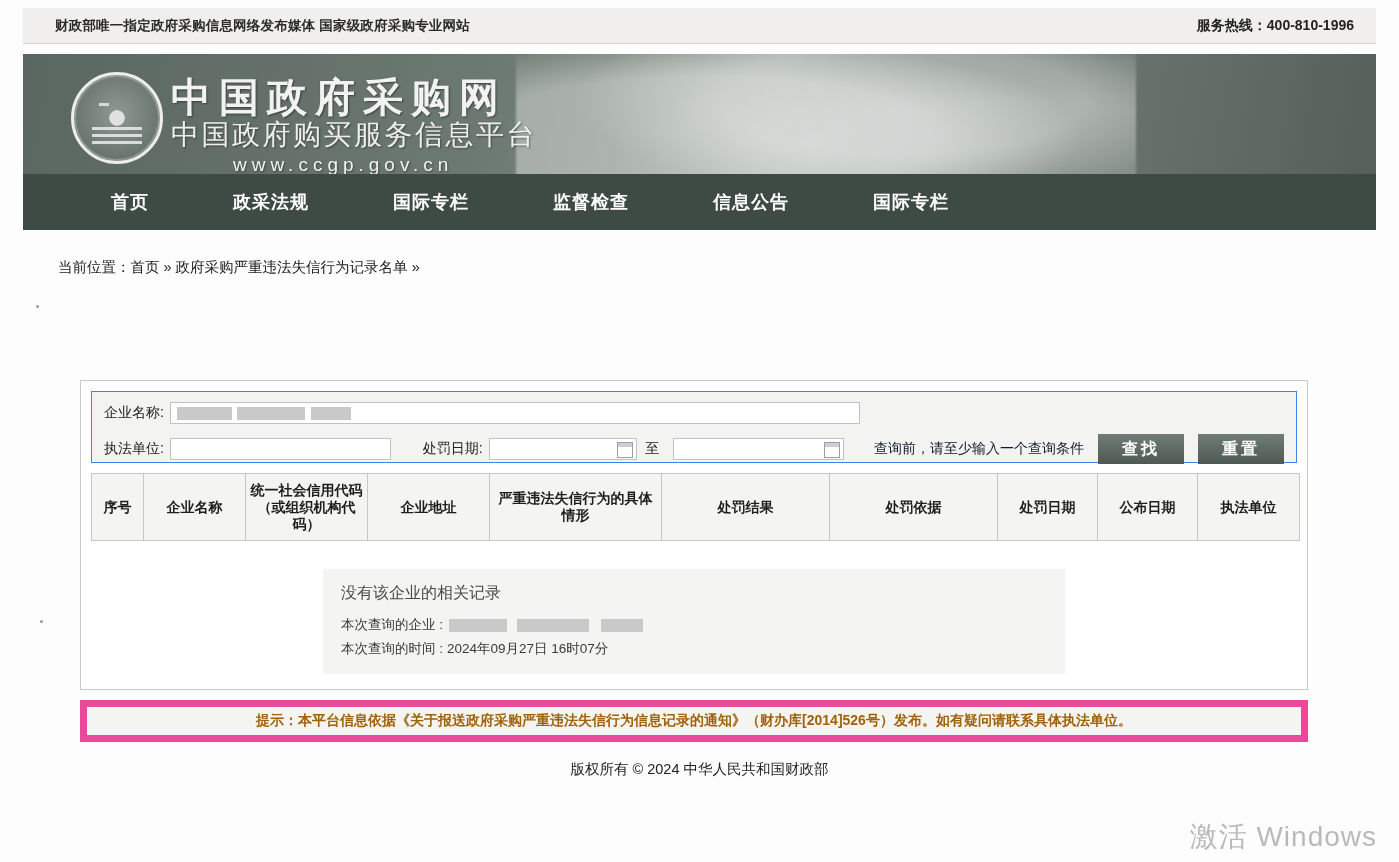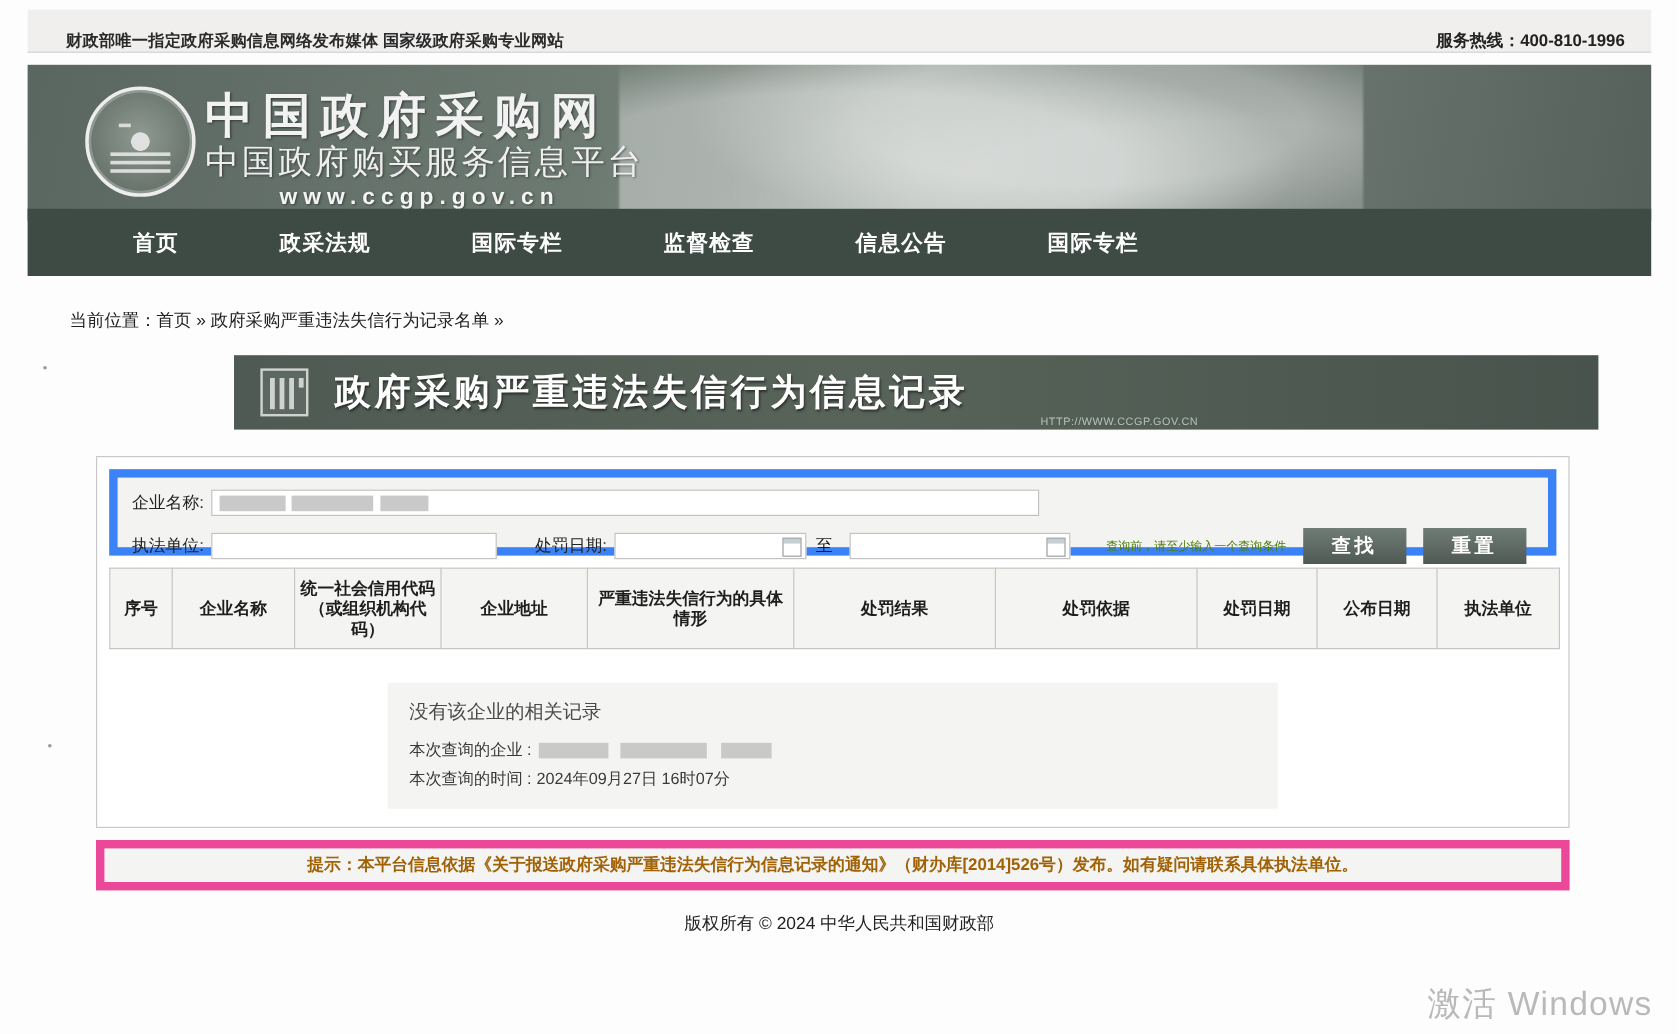--- a/index.html
+++ b/index.html
@@ -24,21 +24,21 @@
   
   .topbar {
     position: absolute;
     left: 23px;
     top: 8px;
     width: 1353px;
     height: 36px;
     background: #f0efee;
     border-bottom: 1px solid #d6d4d2;
     display: flex;
-    align-items: flex-end;
+    align-items: center;
     justify-content: space-between;
     box-sizing: border-box;
     padding: 0 22px 0 32px;
   }
   .topbar-left {
     font-size: 13.5px;
     color: #2a2a2a;
     letter-spacing: .2px;
     font-weight: bold;
   }
@@ -126,21 +126,21 @@
     font-weight: normal;
     color: #eeeeee;
     letter-spacing: 2.5px;
     text-shadow: 1px 1px 2px rgba(0,0,0,.40);
   }
   .brand-url {
     position: absolute;
     left: 210px;
     top: 100px;
     font-size: 19px;
-    font-weight: bold;
+    font-weight: normal;
     letter-spacing: 5px;
     color: #f4f4f4;
     text-shadow: 1px 1px 2px rgba(0,0,0,.4);
   }
   
   .nav {
     position: absolute;
     left: 23px;
     top: 174px;
     width: 1353px;
@@ -215,21 +215,21 @@
     top: 380px;
     width: 1228px;
     height: 310px;
     border: 1px solid #c9c9c9;
     background: #ffffff;
     box-sizing: border-box;
   }
   .search-area {
     margin: 10px;
     background: #f3f3f1;
-    border: 7px solid #3b82f6;
+    border: 1px solid #3b82f6;
     padding: 10px 12px 18px 12px;
     position: relative;
     height: 72px;
     box-sizing: border-box;
   }
   .row1 {
     display: flex;
     align-items: center;
     margin-bottom: 10px;
   }
@@ -278,22 +278,22 @@
     height: 14px;
     border: 1px solid #9aa0a6;
     background:
       linear-gradient(#c8d0d6,#c8d0d6) 0 0/100% 4px no-repeat,
       #ffffff;
     font-size: 5px;
   }
   .to-word { margin: 0 8px; font-size: 14px; }
   .hint {
     margin-left: 30px;
-    font-size: 10px;
-    color: #4d7c0f;
+    font-size: 14px;
+    color: #0f172a;
     white-space: nowrap;
   }
   .btn {
     height: 30px;
     min-width: 86px;
     margin-left: 14px;
     background: linear-gradient(#707c76,#4d5952);
     color: #fff;
     font-size: 16px;
     font-weight: bold;
@@ -411,25 +411,20 @@
     <div class="nav-item">首页</div>
     <div class="nav-item">政采法规</div>
     <div class="nav-item">国际专栏</div>
     <div class="nav-item">监督检查</div>
     <div class="nav-item">信息公告</div>
     <div class="nav-item">国际专栏</div>
   </div>
 
   <div class="breadcrumb">当前位置：首页 » 政府采购严重违法失信行为记录名单 »</div>
 
-  <div class="record-title">
-    <div class="record-seal"></div>
-    <div class="record-title-text">政府采购严重违法失信行为信息记录</div>
-    <div class="record-title-url">HTTP://WWW.CCGP.GOV.CN</div>
-  </div>
 
   <div class="panel">
 
     <div class="search-area">
       <div class="row1">
         <span class="lbl">企业名称:</span>
         <div class="field company-field">
           <span class="redact r1"></span>
           <span class="redact r2"></span>
           <span class="redact r3"></span>

